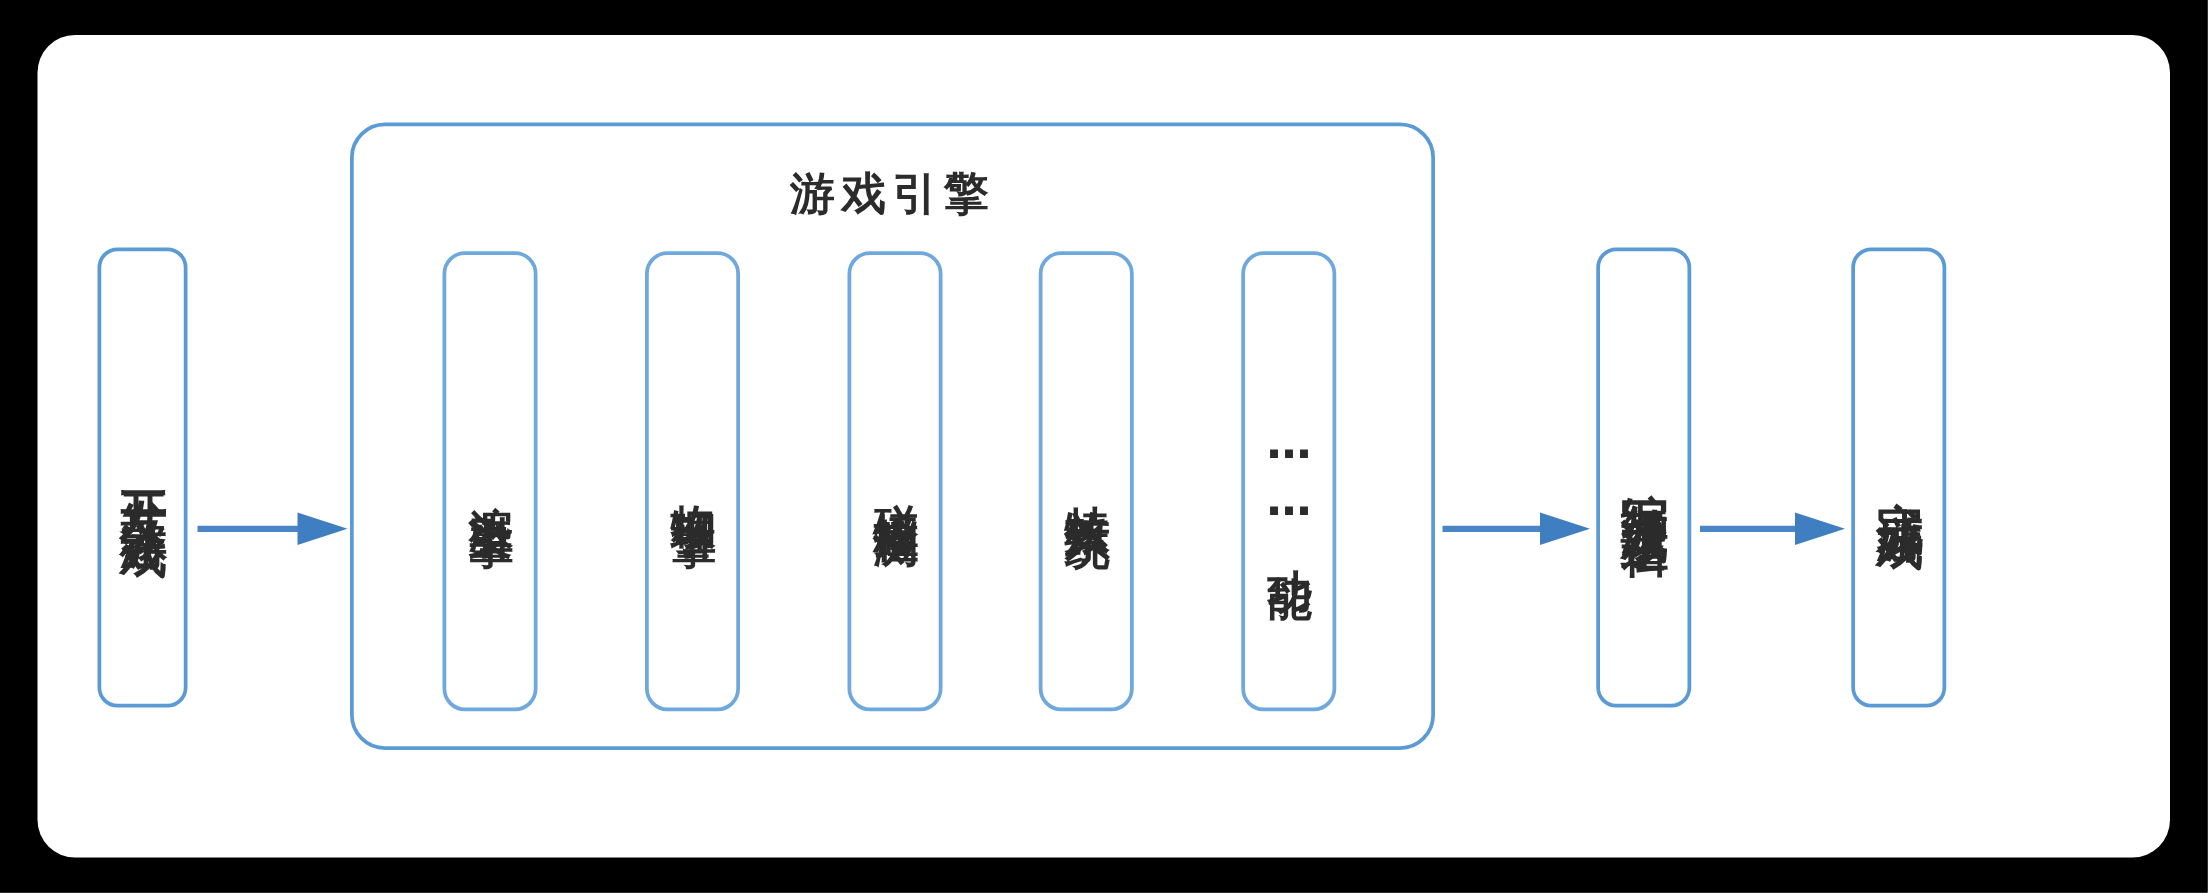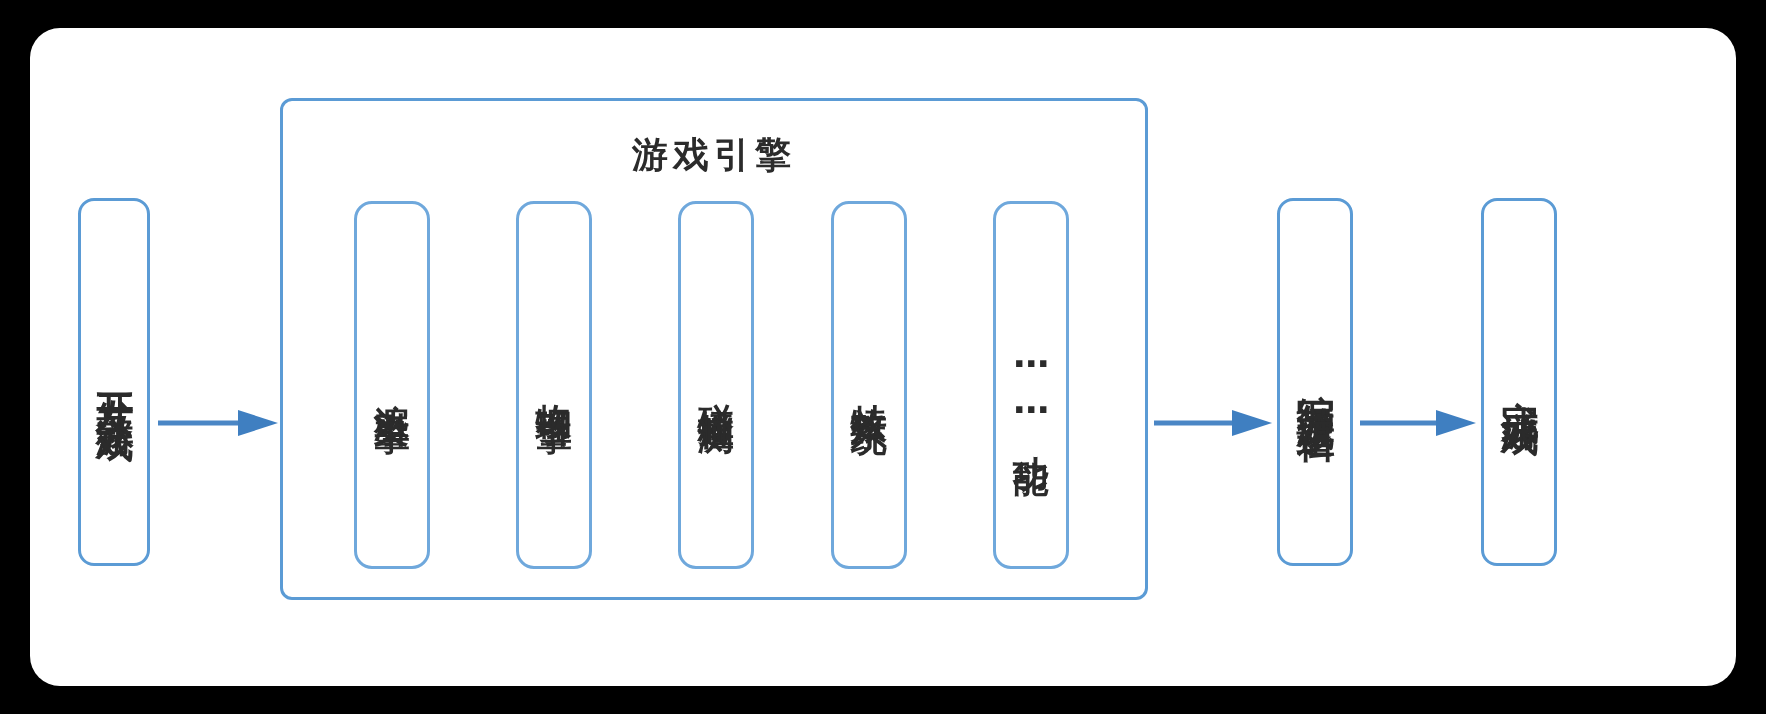--- a/index.html
+++ b/index.html
@@ -66,21 +66,21 @@
   
   #engine-container {
     position: absolute;
     left: 250px;
     top: 70px;
     width: 868px;
     height: 502px;
     box-sizing: border-box;
     background: #ffffff;
     border: 3px solid #5b9bd5;
-    border-radius: 12px;
+    border-radius: 28px;
     text-decoration: underline;
   }
 
   #engine-title {
     position: absolute;
     top: 30px;
     left: 0;
     width: 100%;
     text-align: center;
     font-size: 36px;

